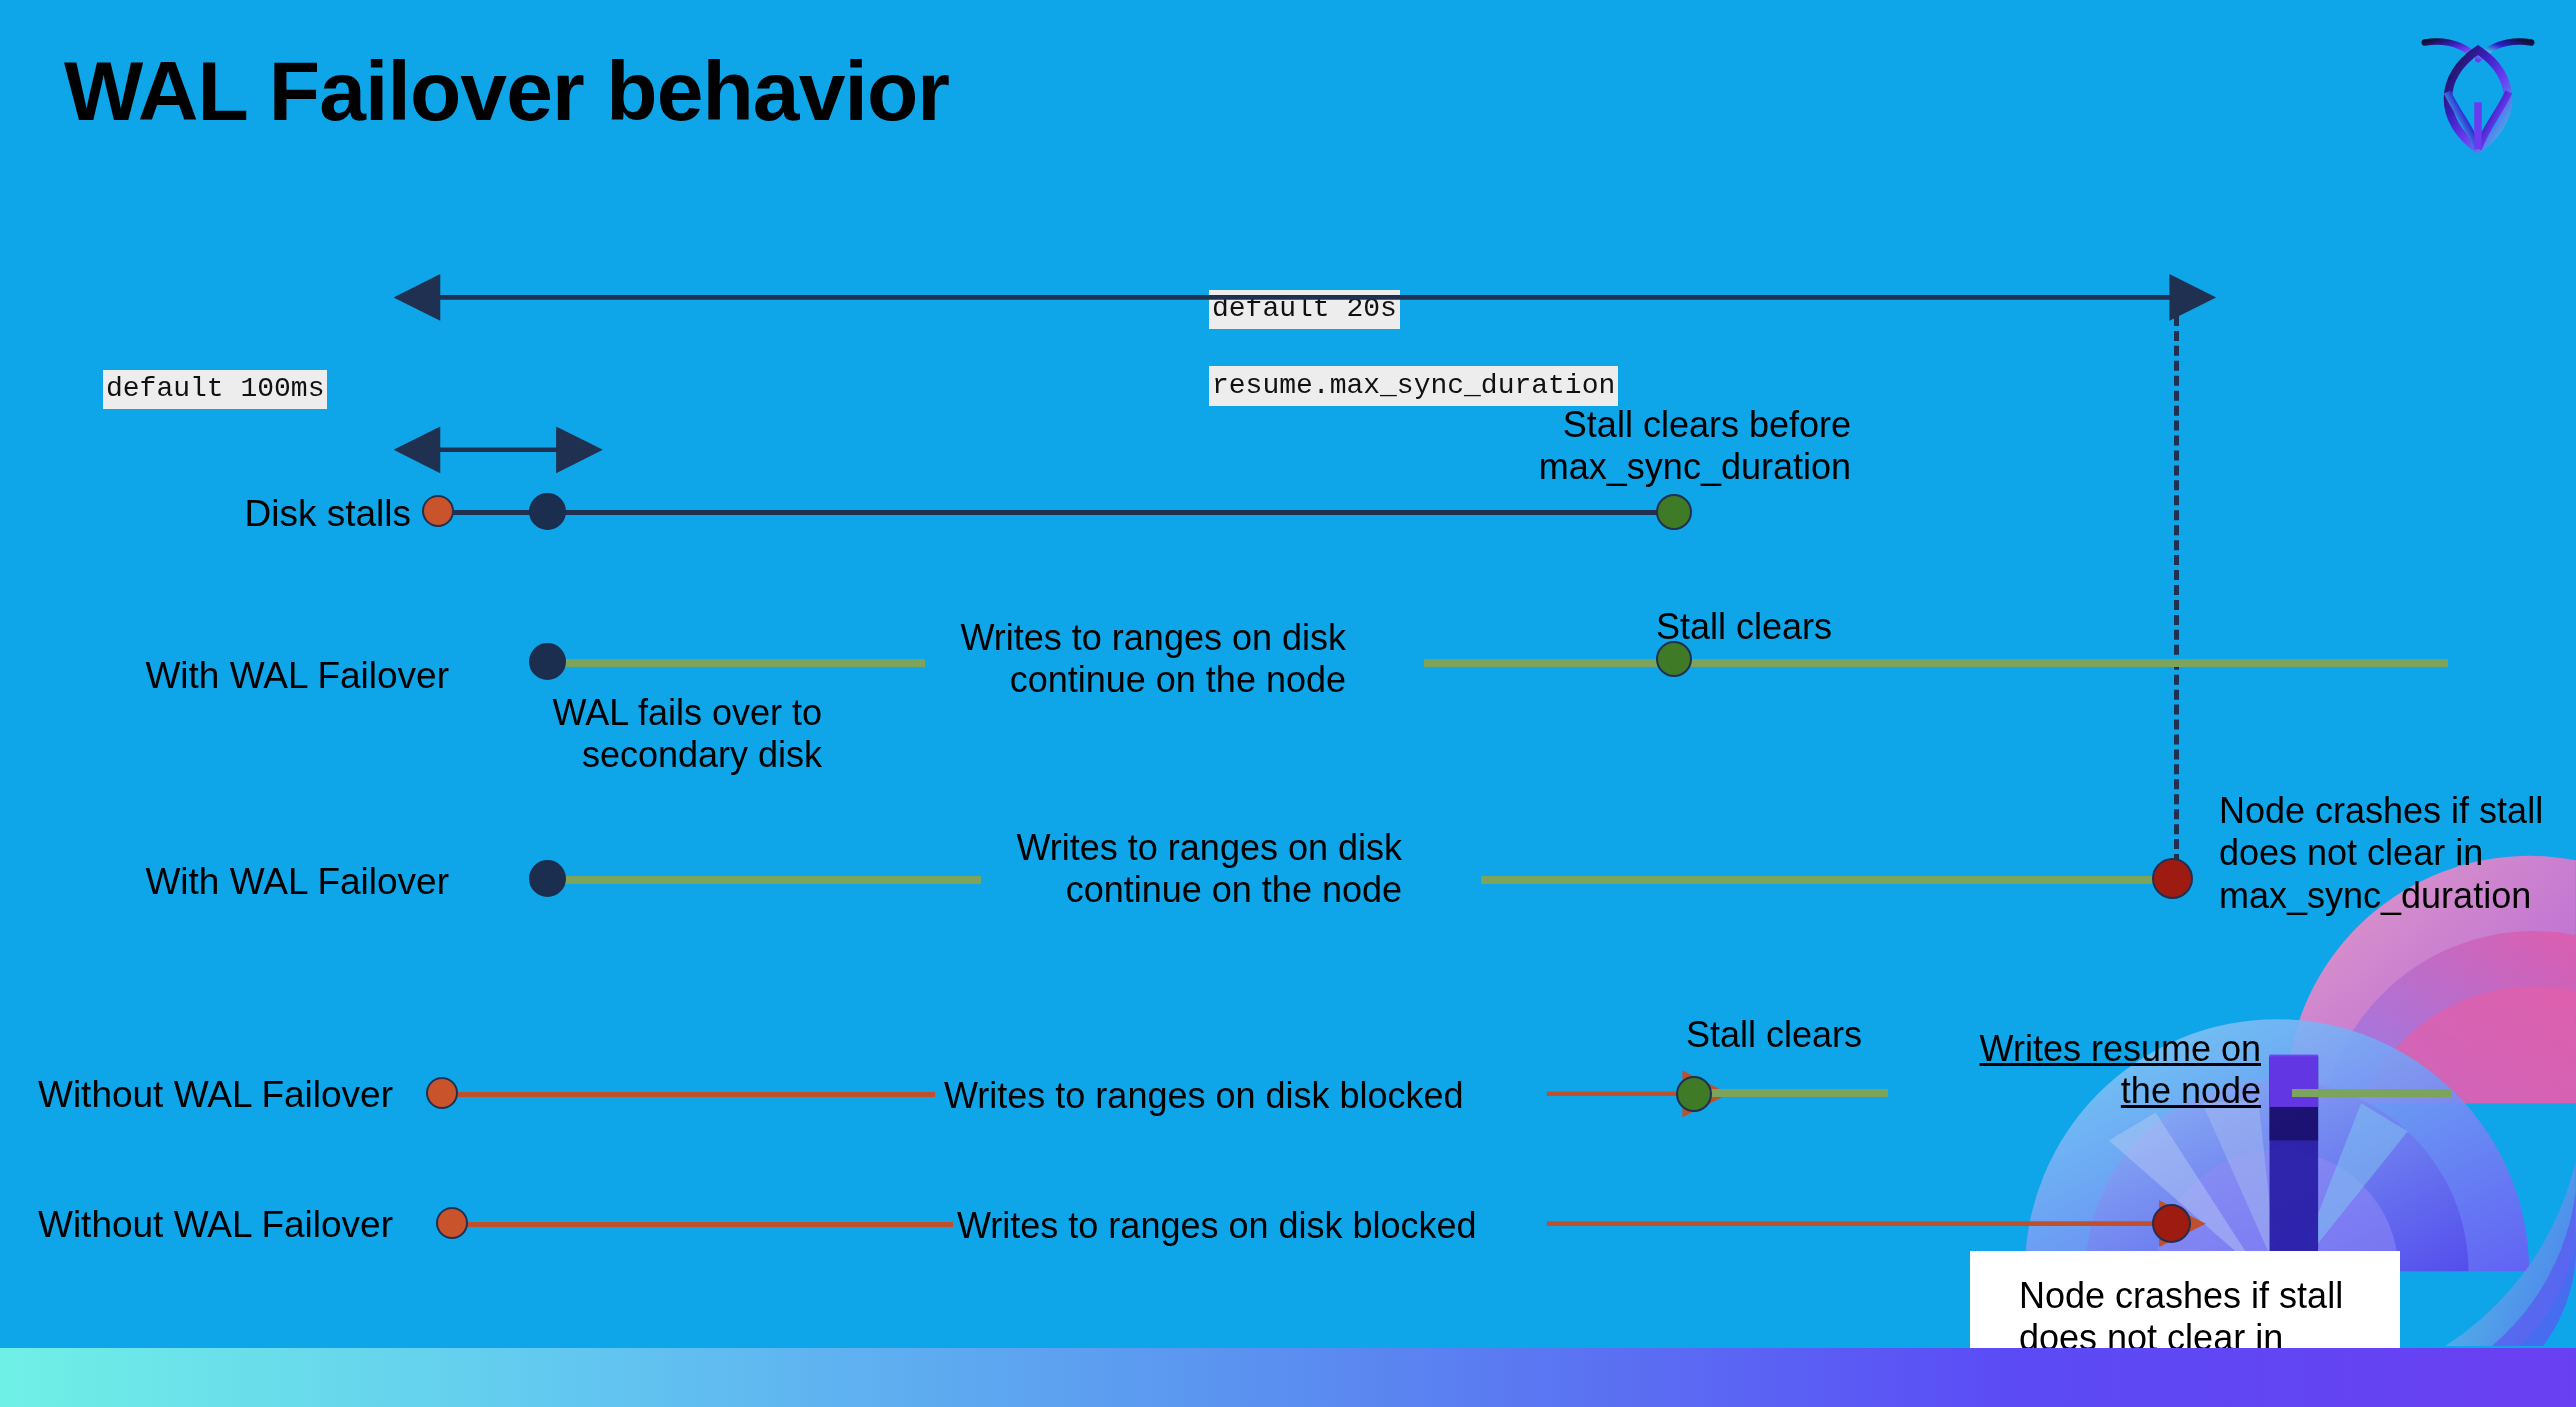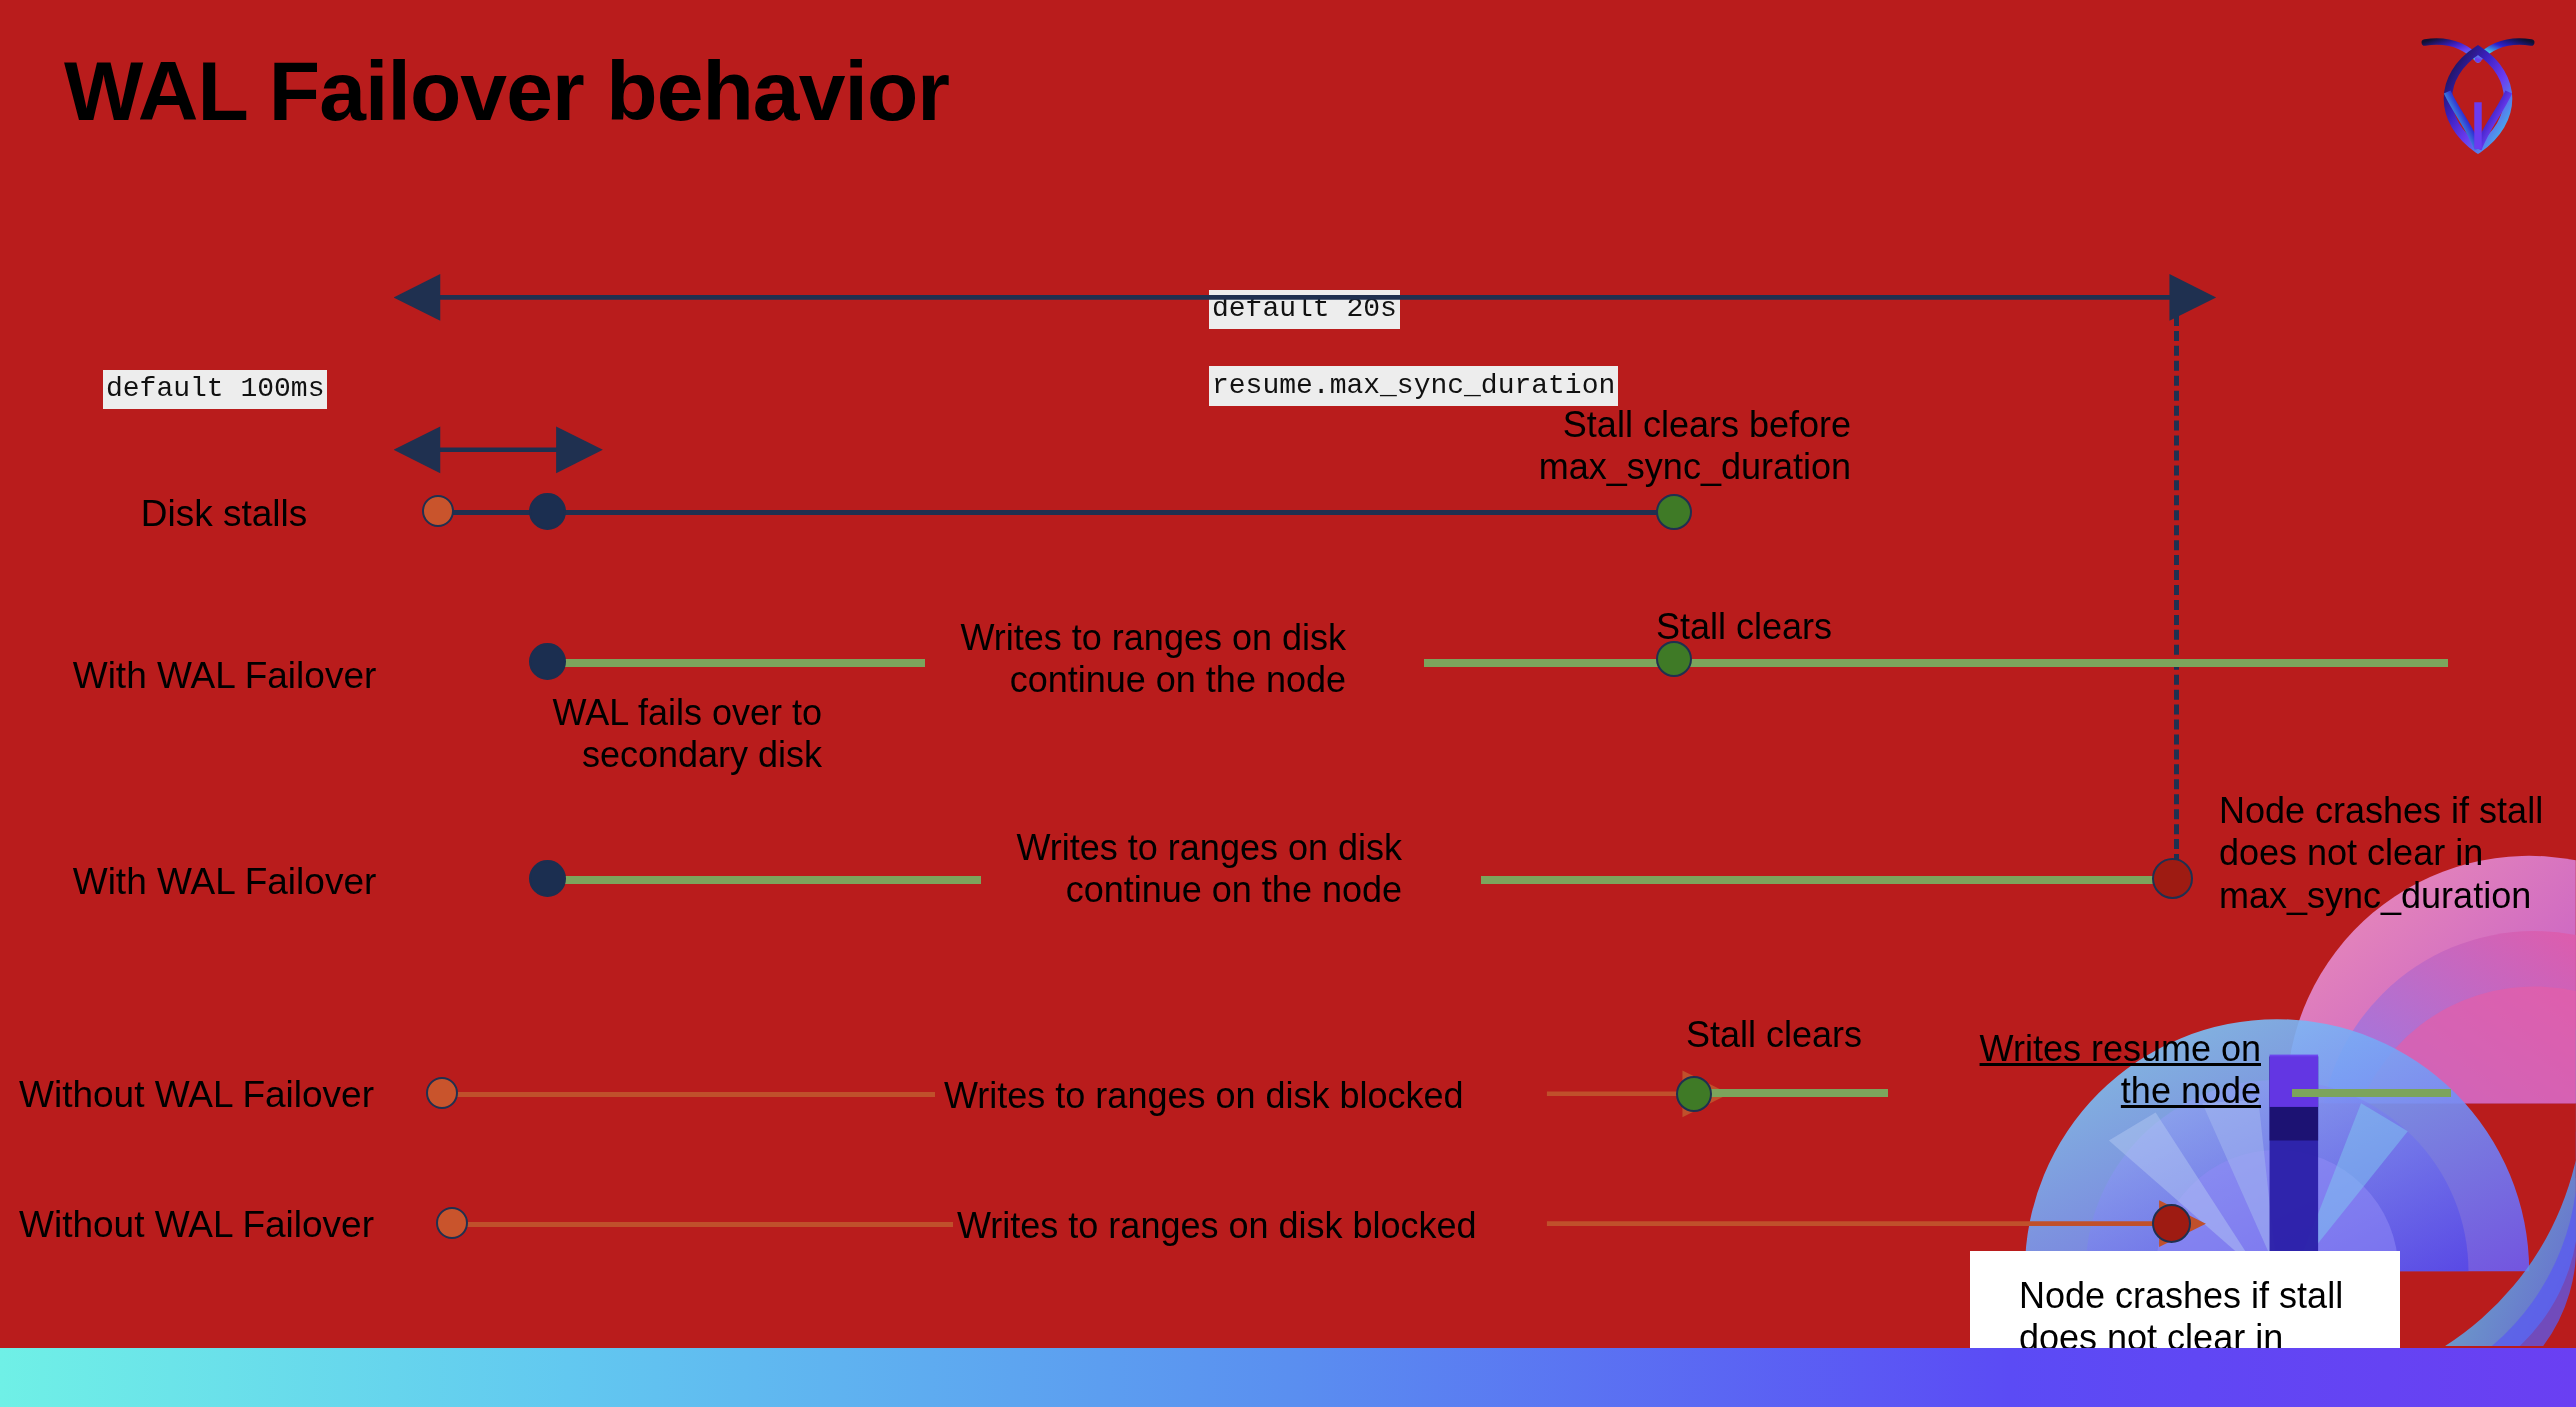--- a/index.html
+++ b/index.html
@@ -5,21 +5,21 @@
   * { box-sizing: border-box; margin: 0; padding: 0; }
   html, body {
     width: 2576px; height: 1408px;
     background: #ffffff;
     font-family: "Liberation Sans", sans-serif;
     overflow: hidden;
   }
   #slide {
     position: relative;
     width: 2576px; height: 1408px;
-    background: #b91c1c;
+    background: #0ea5e9;
     overflow: hidden;
   }
 
   
   #slide-title {
     position: absolute;
     left: 64px; top: 45px;
     font-size: 84px;
     font-weight: bold;
     letter-spacing: -0.9px;
@@ -53,21 +53,21 @@
 
   
   .lbl {
     position: absolute;
     color: #000000;
     font-size: 36px;
     line-height: 1.18;
     white-space: pre-line;
   }
   .lbl.center { text-align: right; }
-  .lbl.right  { text-align: center; }
+  .lbl.right  { text-align: right; }
   .lbl.row-name { font-size: 37px; }
 
   
   .code {
     position: absolute;
     font-family: "Liberation Mono", monospace;
     font-size: 28px;
     line-height: 1.34;
     color: #111111;
     white-space: pre;

